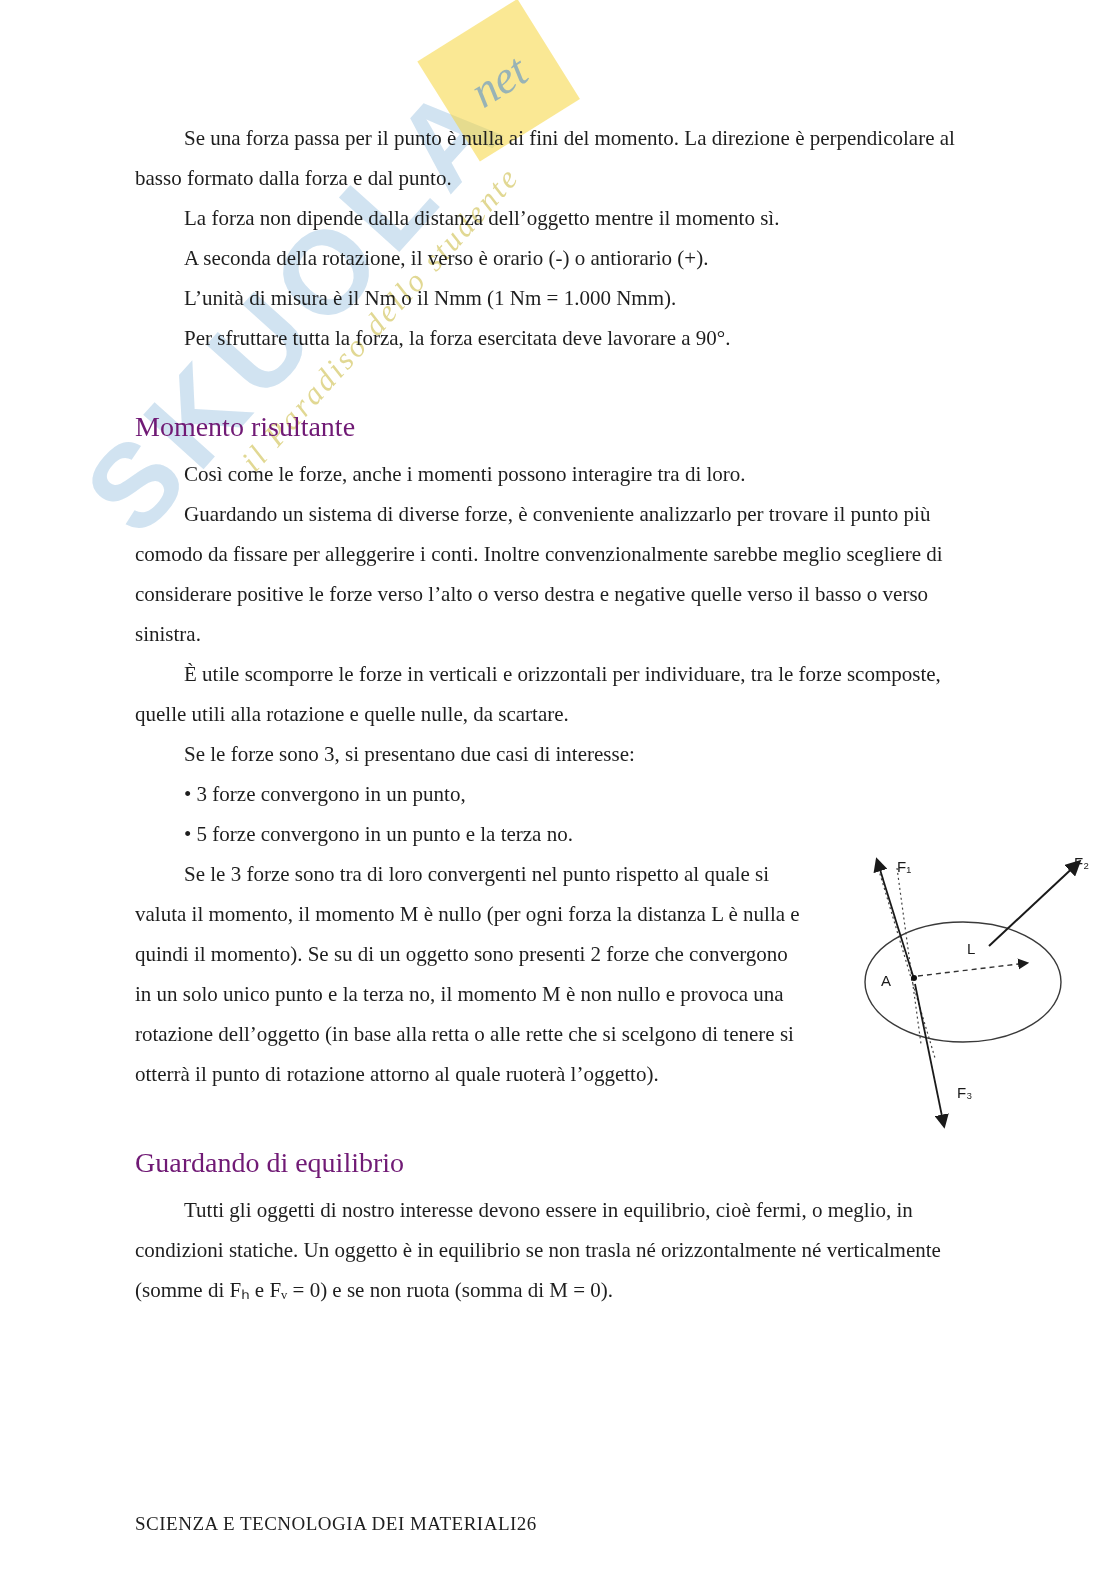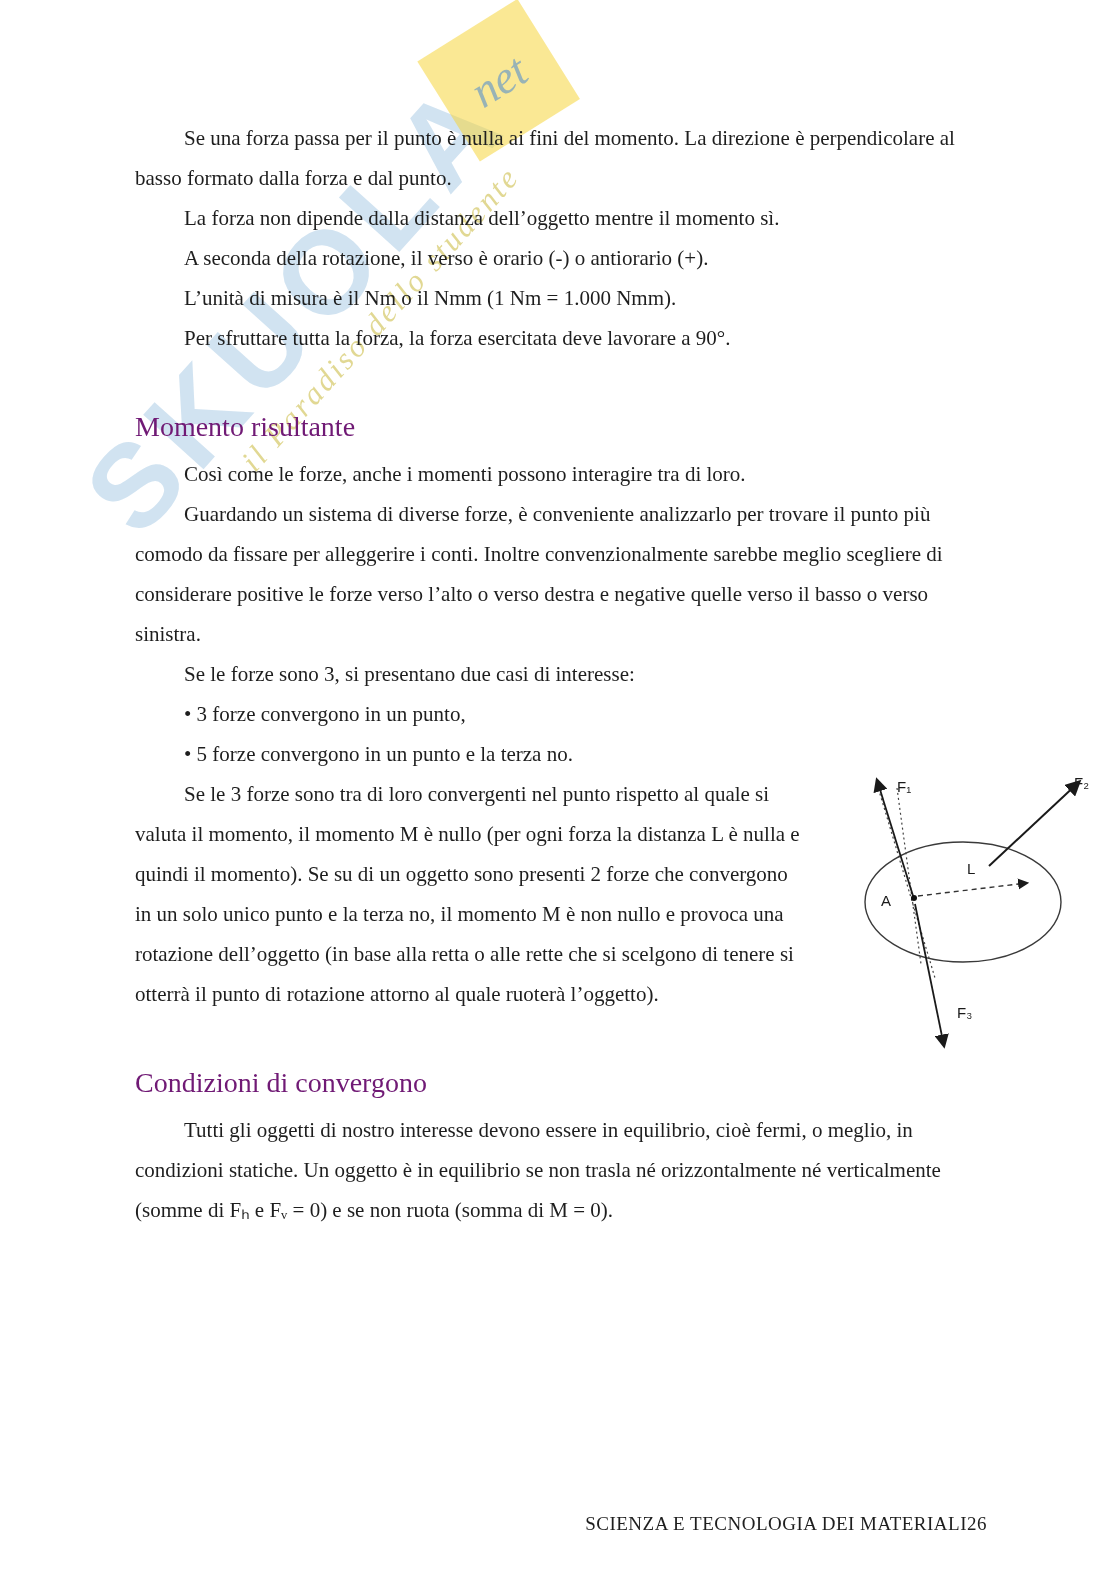--- a/index.html
+++ b/index.html
@@ -65,21 +65,21 @@
   }
   .fig svg { display:block; width:240px; height:292px; }
   .fig text {
     font-family:"Liberation Sans", sans-serif;
     font-size:15px; fill:#1a1a1a;
   }
 
   
   .footer {
     position:absolute; left:135px; right:129px; bottom:44px;
-    display:flex; justify-content:flex-end; align-items:baseline;
+    display:flex; justify-content:flex-start; align-items:baseline;
     font-size:19px; letter-spacing:0.5px;
     z-index:1;
   }
 </style>
 </head>
 <body>
 
 <div class="page">
 
   <div class="watermark">
@@ -96,20 +96,21 @@
     <p>Se una forza passa per il punto è nulla ai fini del momento. La direzione è perpendicolare al basso formato dalla forza e dal punto.</p>
     <p>La forza non dipende dalla distanza dell’oggetto mentre il momento sì.</p>
     <p>A seconda della rotazione, il verso è orario (-) o antiorario (+).</p>
     <p>L’unità di misura è il Nm o il Nmm (1 Nm = 1.000 Nmm).</p>
     <p>Per sfruttare tutta la forza, la forza esercitata deve lavorare a 90°.</p>
 
     <h2 class="sect">Momento risultante</h2>
 
     <p>Così come le forze, anche i momenti possono interagire tra di loro.</p>
     <p>Guardando un sistema di diverse forze, è conveniente analizzarlo per trovare il punto più comodo da fissare per alleggerire i conti. Inoltre convenzionalmente sarebbe meglio scegliere di considerare positive le forze verso l’alto o verso destra e negative quelle verso il basso o verso sinistra.</p>
+    <p>È utile scomporre le forze in verticali e orizzontali per individuare, tra le forze scomposte, quelle utili alla rotazione e quelle nulle, da scartare.</p>
     <p>Se le forze sono 3, si presentano due casi di interesse:</p>
 
     <figure class="fig">
       <svg viewBox="0 0 240 292" xmlns="http://www.w3.org/2000/svg">
         <defs>
           <marker id="arrow" viewBox="0 0 10 10" refX="8" refY="5" markerWidth="8" markerHeight="8" orient="auto-start-reverse">
             <path d="M0,0 L10,5 L0,10 z" fill="#1a1a1a"></path>
           </marker>
         </defs>
 
@@ -134,21 +135,21 @@
         <text x="106" y="252">F₃</text>
         <text x="116" y="108">L</text>
       </svg>
     </figure>
 
     <p class="bullet">• 3 forze convergono in un punto,</p>
     <p class="bullet">• 5 forze convergono in un punto e la terza no.</p>
 
     <p>Se le 3 forze sono tra di loro convergenti nel punto rispetto al quale si valuta il momento, il momento M è nullo (per ogni forza la distanza L è nulla e quindi il momento). Se su di un oggetto sono presenti 2 forze che convergono in un solo unico punto e la terza no, il momento M è non nullo e provoca una rotazione dell’oggetto (in base alla retta o alle rette che si scelgono di tenere si otterrà il punto di rotazione attorno al quale ruoterà l’oggetto).</p>
 
-    <h2 class="sect">Condizioni di convergono</h2>
+    <h2 class="sect">Guardando di equilibrio</h2>
 
     <p>Tutti gli oggetti di nostro interesse devono essere in equilibrio, cioè fermi, o meglio, in condizioni statiche. Un oggetto è in equilibrio se non trasla né orizzontalmente né verticalmente (somme di Fₕ e Fᵥ = 0) e se non ruota (somma di M = 0).</p>
   </div>
 
   <div class="footer">
     <span>SCIENZA E TECNOLOGIA DEI MATERIALI</span>
     <span>26</span>
   </div>
 
 </div>

